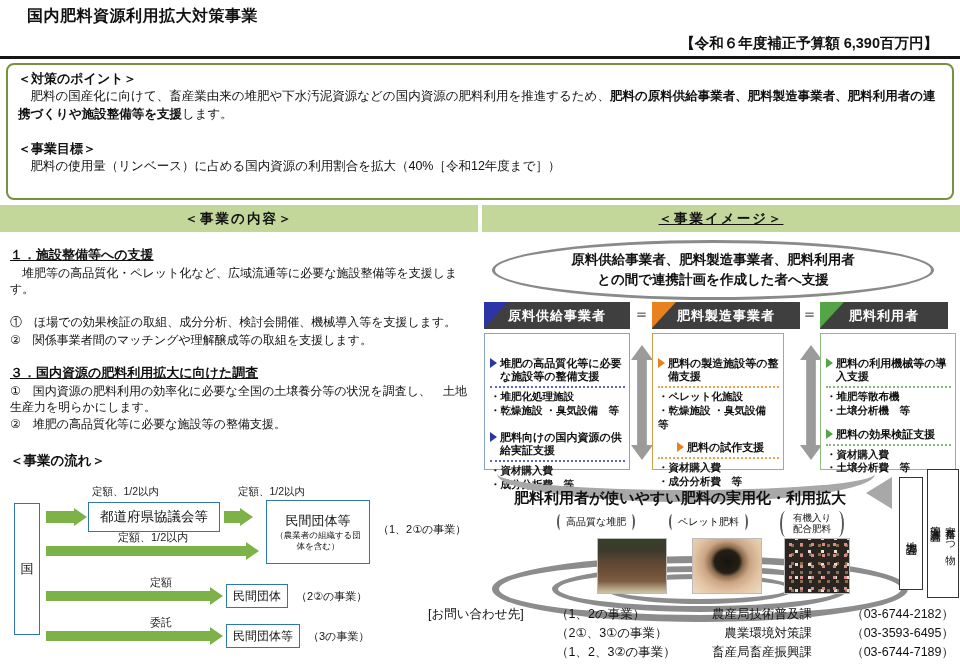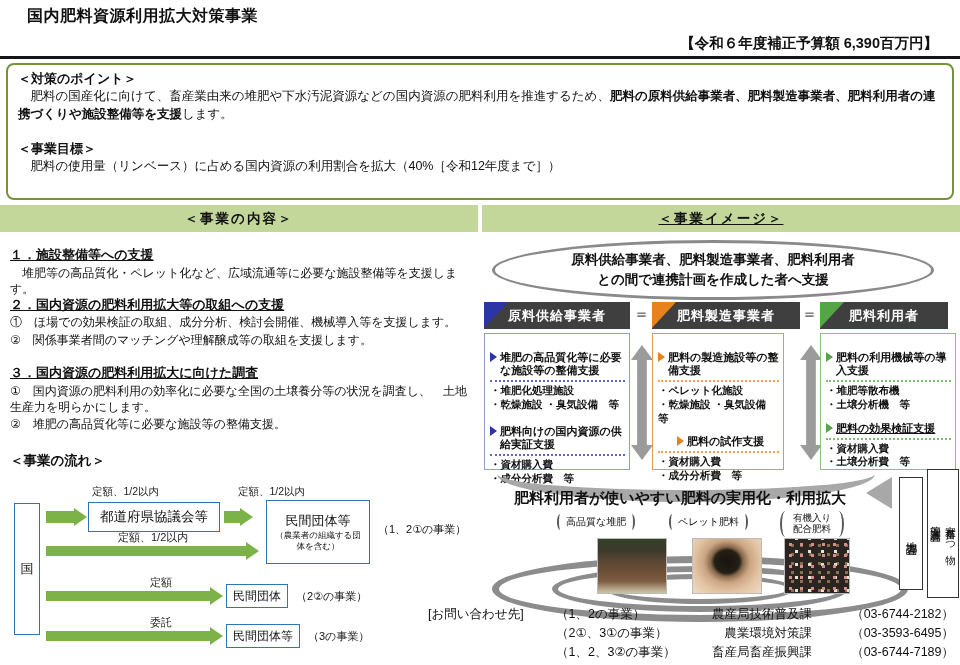--- a/index.html
+++ b/index.html
@@ -39,21 +39,21 @@
   .ellipse{left:492px;top:240px;width:442px;height:60px;border:3px solid #8a8a8a;border-radius:50%;
            box-sizing:border-box;display:flex;flex-direction:column;align-items:center;justify-content:center;
            background:#fff;font-weight:bold;font-size:13.5px;line-height:1.45;}
   .colhead{top:302px;height:27px;background:var(--bar-dark);color:#fff;font-weight:bold;font-size:13px;
            display:flex;align-items:center;justify-content:center;letter-spacing:1px;}
   .colhead .corner{position:absolute;left:0;top:0;width:0;height:0;
            border-bottom:26px solid transparent;}
   .eq{top:305px;font-size:15px;font-weight:bold;color:#7f7f7f;}
   .colbox{top:333px;height:137px;background:#fff;border:1.5px solid;box-sizing:border-box;
           padding:5px 4px 4px 5px;font-size:10.5px;line-height:1.3;}
-  .support{display:flex;gap:3px;align-items:flex-start;margin-top:12px;}
+  .support{display:flex;gap:3px;align-items:flex-start;margin-top:18px;}
   .stitle{font-weight:bold;font-size:11px;line-height:1.2;}
   .tri{flex:0 0 auto;width:0;height:0;margin-top:1px;border-top:5px solid transparent;
        border-bottom:5px solid transparent;}
   .dots{border-top:2px dotted;margin:3px 0 2px 0;opacity:.75;}
   .sitem{font-size:10.5px;font-weight:bold;}
   .dblarrow{width:22px;background:#9b9b9b;
      clip-path:polygon(50% 0,100% 13%,72% 13%,72% 87%,100% 87%,50% 100%,0 87%,28% 87%,28% 13%,0 13%);}
   .swoosh{left:497px;top:446px;width:378px;height:44px;border-bottom:12px solid #a8a8a8;border-radius:50%;}
   .lt-arrow{left:866px;top:477px;width:0;height:0;border-right:26px solid #a8a8a8;
             border-top:16px solid transparent;border-bottom:16px solid transparent;}
@@ -87,21 +87,20 @@
     <div class="sec-title">＜事業目標＞</div>
     <div>　肥料の使用量（リンベース）に占める国内資源の利用割合を拡大（40%［令和12年度まで］）</div>
   </div>
 
   <div class="abs bar" style="left:0;width:478px;">＜事業の内容＞</div>
   <div class="abs bar" style="left:482px;width:478px;text-decoration:underline;">＜事業イメージ＞</div>
 
   <div class="abs h-item" style="top:246px;">１．施設整備等への支援</div>
   <div class="abs t-line" style="top:265px;">　堆肥等の高品質化・ペレット化など、広域流通等に必要な施設整備等を支援します。</div>
 
-  <div class="abs h-item" style="top:296px;">２．国内資源の肥料利用拡大等の取組への支援</div>
   <div class="abs t-line" style="top:315px;font-family:Liberation Mono, monospace;">①　ほ場での効果検証の取組、成分分析、検討会開催、機械導入等を支援します。</div>
   <div class="abs t-line" style="top:332px;">②　関係事業者間のマッチングや理解醸成等の取組を支援します。</div>
 
   <div class="abs h-item" style="top:364px;">３．国内資源の肥料利用拡大に向けた調査</div>
   <div class="abs t-line" style="top:383px;">①　国内資源の肥料利用の効率化に必要な全国の土壌養分等の状況を調査し、　土地生産力を明らかにします。</div>
   <div class="abs t-line" style="top:416px;">②　堆肥の高品質化等に必要な施設等の整備支援。</div>
 
   <div class="abs" style="left:10px;top:452px;font-size:13.5px;font-weight:bold;">＜事業の流れ＞</div>
 
   <div class="abs fbox" style="left:14px;top:503px;width:26px;height:132px;font-size:13px;">国</div>
@@ -190,21 +189,21 @@
   <div class="abs dblarrow" style="left:800px;top:345px;height:115px;"></div>
 
   <div class="abs colbox" style="left:820px;width:136px;border-color:var(--border-green);">
     <div class="support">
         <span class="tri" style="border-left:7px solid var(--accent-green);"></span>
         <span class="stitle">肥料の利用機械等の導入支援</span>
       </div>
     <div class="dots" style="border-color:var(--accent-green);"></div>
     <div class="sitem">・堆肥等散布機</div>
     <div class="sitem">・土壌分析機　等</div>
-    <div class="support" style="margin-top:10px;text-decoration:underline;">
+    <div class="support" style="margin-top:10px;">
         <span class="tri" style="border-left:7px solid var(--accent-green);"></span>
         <span class="stitle">肥料の効果検証支援</span>
       </div>
     <div class="dots" style="border-color:var(--accent-green);"></div>
     <div class="sitem">・資材購入費</div>
     <div class="sitem">・土壌分析費　等</div>
   </div>
 
   <div class="abs swoosh"></div>
   <div class="abs lt-arrow"></div>

